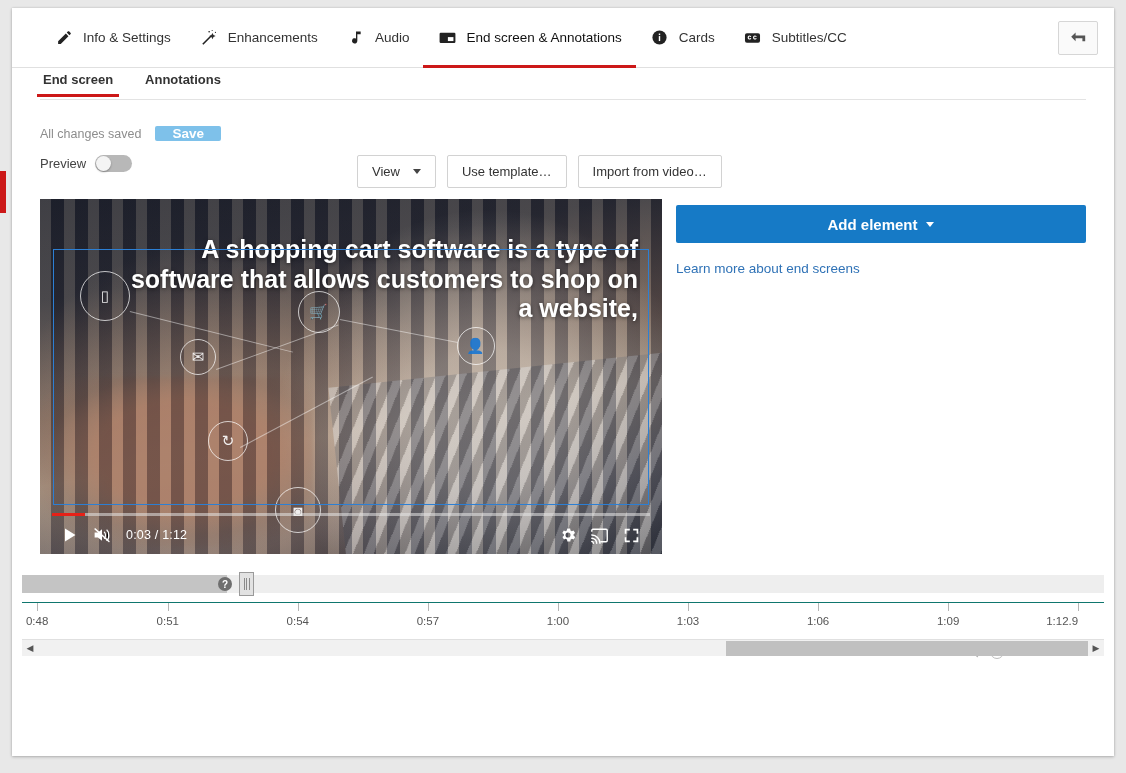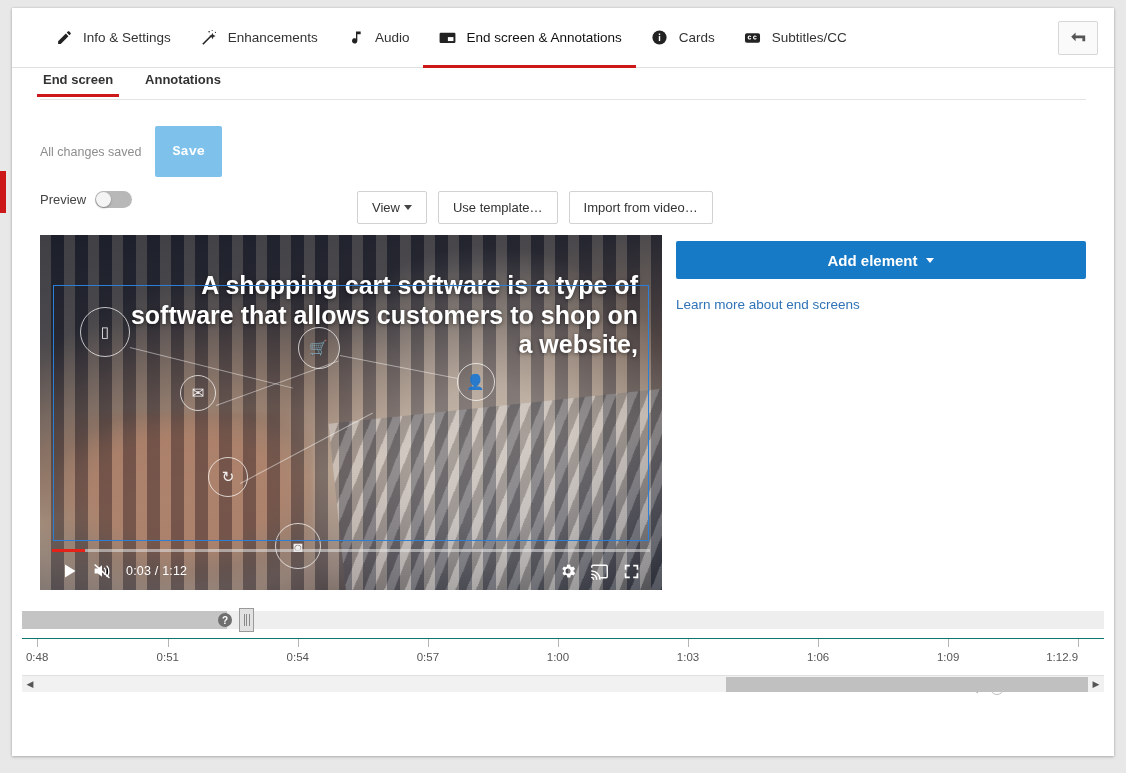--- a/index.html
+++ b/index.html
@@ -77,22 +77,22 @@
   .title-row {
     display: flex; align-items: center; justify-content: space-between;
     margin: 0 28px; padding: 26px 0 14px 0;
   }
   .video-title { font-size: 20px; color: #222; font-weight: normal; }
   .save-area { display: flex; align-items: center; gap: 14px; }
   .saved-text { font-size: 12.5px; color: #8d8d8d; }
   .save-btn {
     background: #7ec1ea; color: #ffffff; border: none;
     font-size: 13.5px; font-weight: bold;
-    padding: 18px 17px; border-radius: 2px; cursor: pointer;
-    font-family: Liberation Mono, monospace;
+    padding: 0 17px; border-radius: 2px; cursor: pointer;
+    font-family: Liberation Sans, sans-serif;
   }
 
   
   .toolbar {
     display: flex; align-items: flex-start; margin: 0 28px; height: 34px;
     position: relative;
   }
   .preview-group { display: flex; align-items: center; gap: 9px; }
   .preview-label { font-size: 13px; color: #444; }
   .toggle {
@@ -102,21 +102,21 @@
   .toggle .knob {
     position: absolute; left: 1px; top: 1px;
     width: 15px; height: 15px; border-radius: 50%;
     background: #f4f4f4; box-shadow: 0 1px 2px rgba(0,0,0,.3);
   }
   .tool-buttons { position: absolute; left: 317px; display: flex; gap: 11px; }
   .tool-btn {
     background: #fff; border: 1px solid #d2d2d2; border-radius: 2px;
     font-size: 13px; color: #333; padding: 8px 14px; cursor: pointer;
     font-family: "Liberation Sans", sans-serif;
-    display: inline-flex; align-items: center; gap: 4px;
+    display: inline-flex; align-items: center; gap: 13px;
   }
   .caret { width: 0; height: 0; border-left: 4px solid transparent;
            border-right: 4px solid transparent; border-top: 5px solid #444; }
   .caret-white { border-top-color: #fff; }
 
   
   .editor {
     margin: 10px 28px 0 28px; display: flex; gap: 14px;
   }
   .player {

